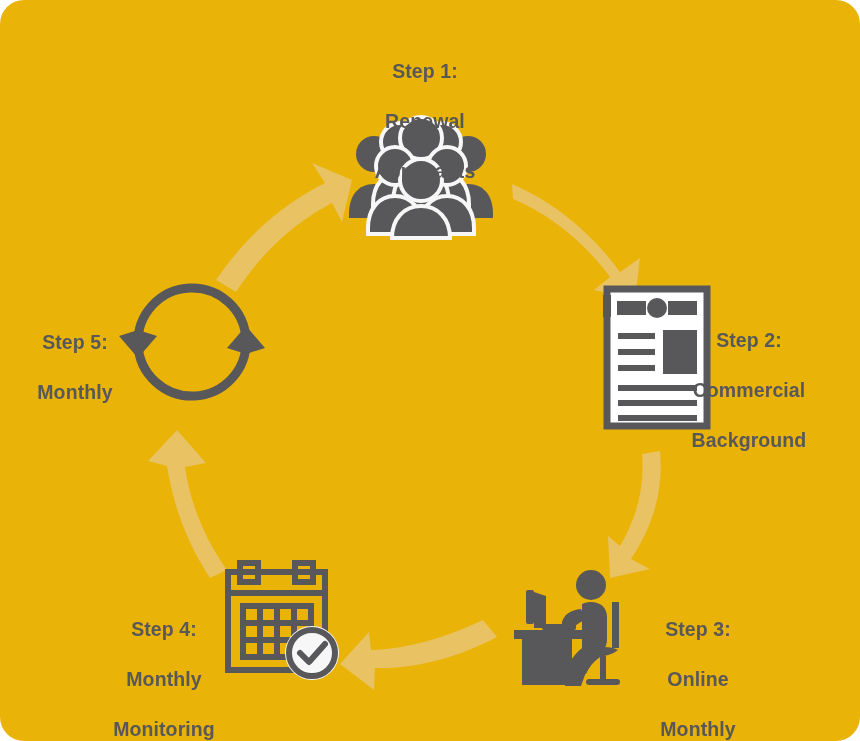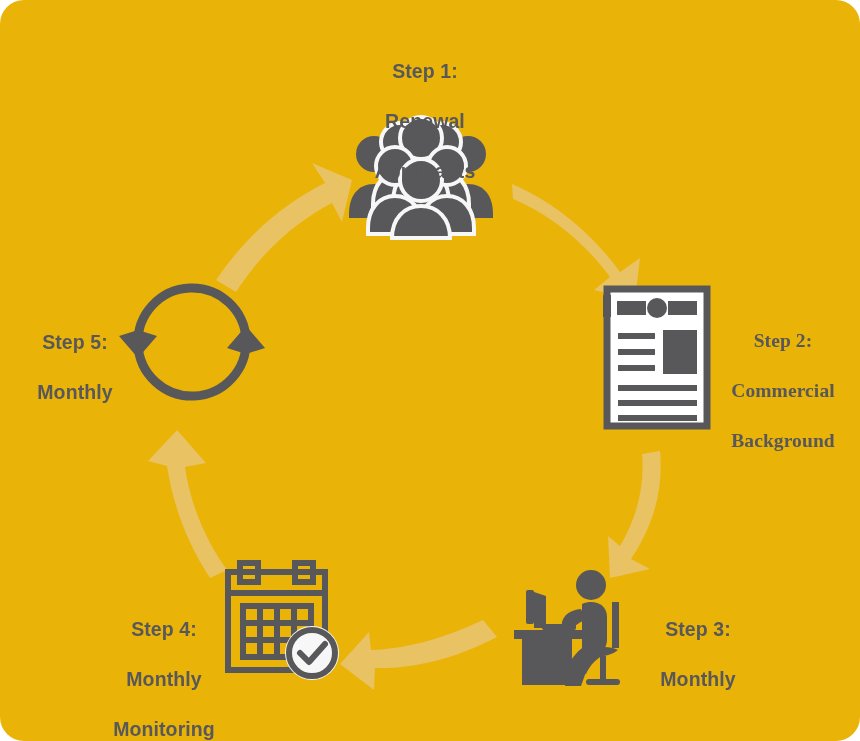--- a/index.html
+++ b/index.html
@@ -21,21 +21,21 @@
     color: #58585a;
     font-weight: bold;
     font-size: 19.5px;
     line-height: 25px;
     text-align: center;
     white-space: pre-line;
     letter-spacing: 0.1px;
   }
   .label span { display: block; }
   #label-step1 { left: 310px; top: 34px; width: 230px; }
-  #label-step2 { left: 706px; top: 303px; width: 154px; font-family: Liberation Serif, serif; }
+  #label-step2 { left: 672px; top: 303px; width: 154px; }
   #label-step3 { left: 624px; top: 592px; width: 148px; }
   #label-step4 { left: 88px; top: 592px; width: 152px; }
   #label-step5 { left: 8px;  top: 305px; width: 134px; }
 
   .node {
     position: absolute;
   }
   #icon-people   { left: 340px; top: 118px; }
   #icon-document { left: 603px; top: 285px; }
   #icon-desk     { left: 512px; top: 562px; }
@@ -253,20 +253,21 @@
   </div>
 
   <div class="label" id="label-step2">
     <span>Step 2:</span>
     <span>Commercial</span>
     <span>Background</span>
   </div>
 
   <div class="label" id="label-step3">
     <span>Step 3:</span>
+    <span>Online</span>
     <span>Monthly</span>
   </div>
 
   <div class="label" id="label-step4">
     <span>Step 4:</span>
     <span>Monthly</span>
     <span>Monitoring</span>
   </div>
 
   <div class="label" id="label-step5">

